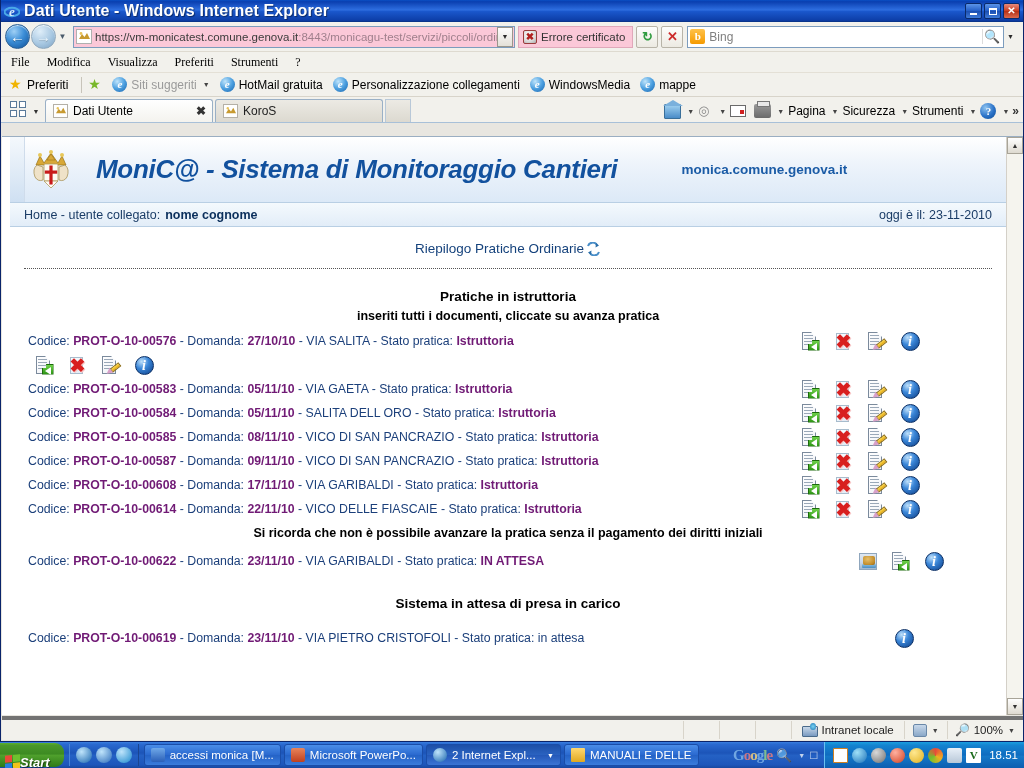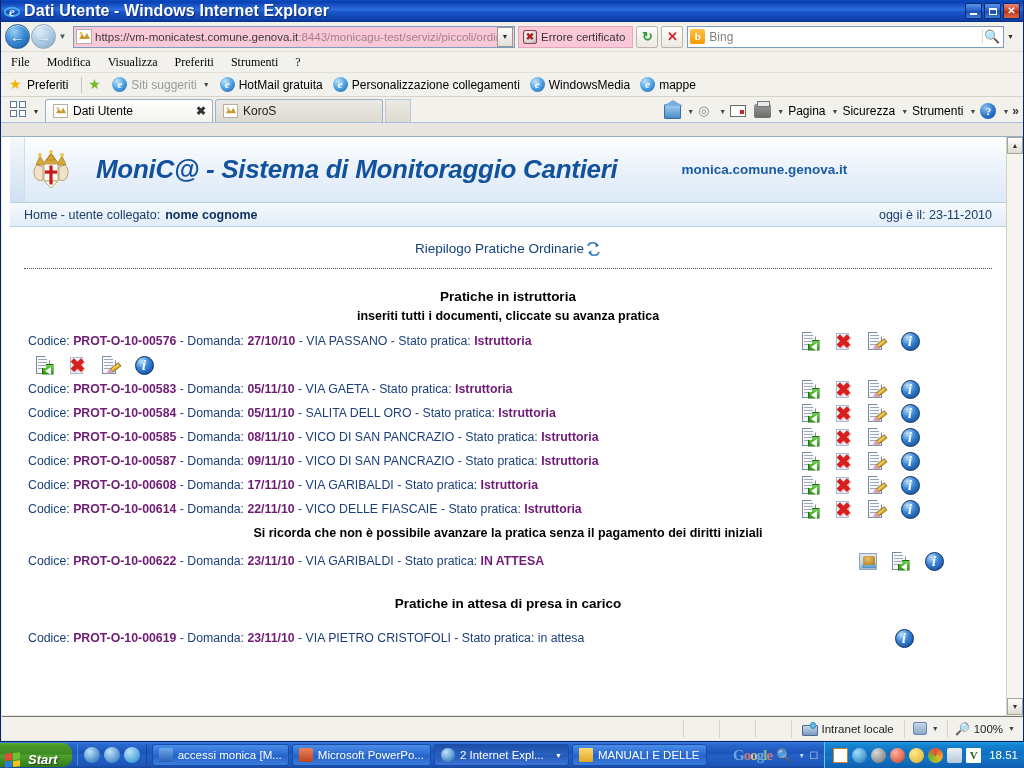--- a/index.html
+++ b/index.html
@@ -414,21 +414,21 @@
     content:''; position:absolute; left:2px; bottom:1px; width:14px; height:4px;
     background: linear-gradient(to bottom,#8fc4e8,#4a8cc0);
     border-radius: 1px;
   }
 
   
   .statusbar {
     position: absolute; left: 1px; bottom: 1px;
     width: 1021px; height: 24px;
     background: #f2f1ec;
-    border-top: 1px solid #737373;
+    border-top: 4px solid #737373;
     display: flex; align-items: center;
     font-size: 11.5px; color: #222;
   }
   .st-main { flex: 1; border-right: 1px solid #d8d4ca; height: 18px; }
   .st-pad { width: 36px; border-right: 1px solid #d8d4ca; height: 18px; }
   .st-zone { display: flex; align-items: center; gap: 5px; padding: 0 10px; height: 18px; border-right: 1px solid #d8d4ca; }
   .zone-ico { width: 15px; height: 14px; position: relative; flex: none;}
   .zone-ico::before{content:'';position:absolute;left:0;top:3px;width:14px;height:9px;background:linear-gradient(to bottom,#c8d8e8,#7a9ac0);border:1px solid #4a6a8a;border-radius:1px;}
   .zone-ico::after{content:'';position:absolute;left:8px;top:0;width:6px;height:7px;background:radial-gradient(circle,#7ad2f0,#1a78b8);border-radius:50%;}
   .st-prot { display:flex;align-items:center;gap:3px;padding:0 8px;height:18px;border-right:1px solid #d8d4ca;}
@@ -436,24 +436,24 @@
   .zoom-plus { color:#1a73c8; font-weight:bold; font-size:12px; }
 
   
   .taskbar {
     position: absolute; left: 0; bottom: 0;
     width: 1024px; height: 26px;
     background: linear-gradient(to bottom,#3a7fe0 0%,#2a6ad0 8%,#1c54b8 42%,#2461c4 52%,#1d56bb 88%,#18489e 100%);
     display: flex; align-items: center;
   }
   .startbtn {
-    height: 24px; margin: 0 5px 0 0; padding: 0 14px 0 5px;
+    height: 24px; margin: 0 5px 0 0; padding: 12px 14px 0 5px;
     background: linear-gradient(to bottom,#5cb02c 0%,#49972a 10%,#3d8b22 45%,#4fa02c 52%,#2f7a18 100%);
     border-radius: 0 9px 9px 0;
-    display: flex; align-items: flex-end; gap: 8px;
+    display: flex; align-items: flex-start; gap: 0;
     color: #fff; font-weight: bold; font-style: italic; font-size: 13px;
     text-shadow: 1px 1px 1px rgba(0,0,0,.5);
     flex: none;
   }
   .flag { width: 15px; height: 14px; display: grid; grid-template-columns: 1fr 1fr; grid-template-rows: 1fr 1fr; gap:1px; transform: skewY(-6deg); flex:none;}
   .flag i:nth-child(1){background:#e84a3a;} .flag i:nth-child(2){background:#6ec22e;}
   .flag i:nth-child(3){background:#2a7ee0;} .flag i:nth-child(4){background:#f4c21a;}
   .qlaunch { display:flex; align-items:center; gap:4px; padding: 0 6px; border-left:1px solid #4a86d8; border-right:1px solid #1a4590; height: 22px; flex:none;}
   .ql-ico { width:16px; height:16px; border-radius:50%; }
   .tb-items { display: flex; align-items: center; gap: 3px; padding-left: 5px; flex: 1; overflow: hidden;}
@@ -701,21 +701,21 @@
             <div>
               <div class="sec-title">Pratiche in istruttoria</div>
               <div class="sec-sub">inseriti tutti i documenti, cliccate su avanza pratica</div>
 
               <div class="prow">
                 <span class="txt">
                   <span>Codice:</span>
                   <b>PROT-O-10-00576</b>
                   - <span>Domanda:</span>
                   <b>27/10/10</b>
-                  - <span>VIA PASSANO</span>
+                  - <span>VIA SALITA</span>
                   - <span>Stato pratica:</span>
                   <b>Istruttoria</b>
                 </span>
                 <span class="acts">
                   <span class="ico-cell">
                       <span class="ico">
                         <span class="doc-sheet"></span>
                         <span class="doc-lines">
                           <i></i>
                           <i></i>
@@ -1144,21 +1144,21 @@
                   <span class="ico-cell">
                       <span class="ico">
                         <span class="info-ico">i</span>
                       </span>
                     </span>
                 </span>
               </div>
             </div>
 
             <div>
-              <div class="sec-title">Pratiche in attesa di presa in carico</div>
+              <div class="sec-title">Sistema in attesa di presa in carico</div>
 
               <div class="prow" style="height:30px;margin-top:12px;padding-right:78px;">
                 <span class="txt">
                   <span>Codice:</span>
                   <b>PROT-O-10-00619</b>
                   - <span>Domanda:</span>
                   <b>23/11/10</b>
                   - <span>VIA PIETRO CRISTOFOLI</span>
                   - <span>Stato pratica:</span>
                   <span>in attesa</span>

